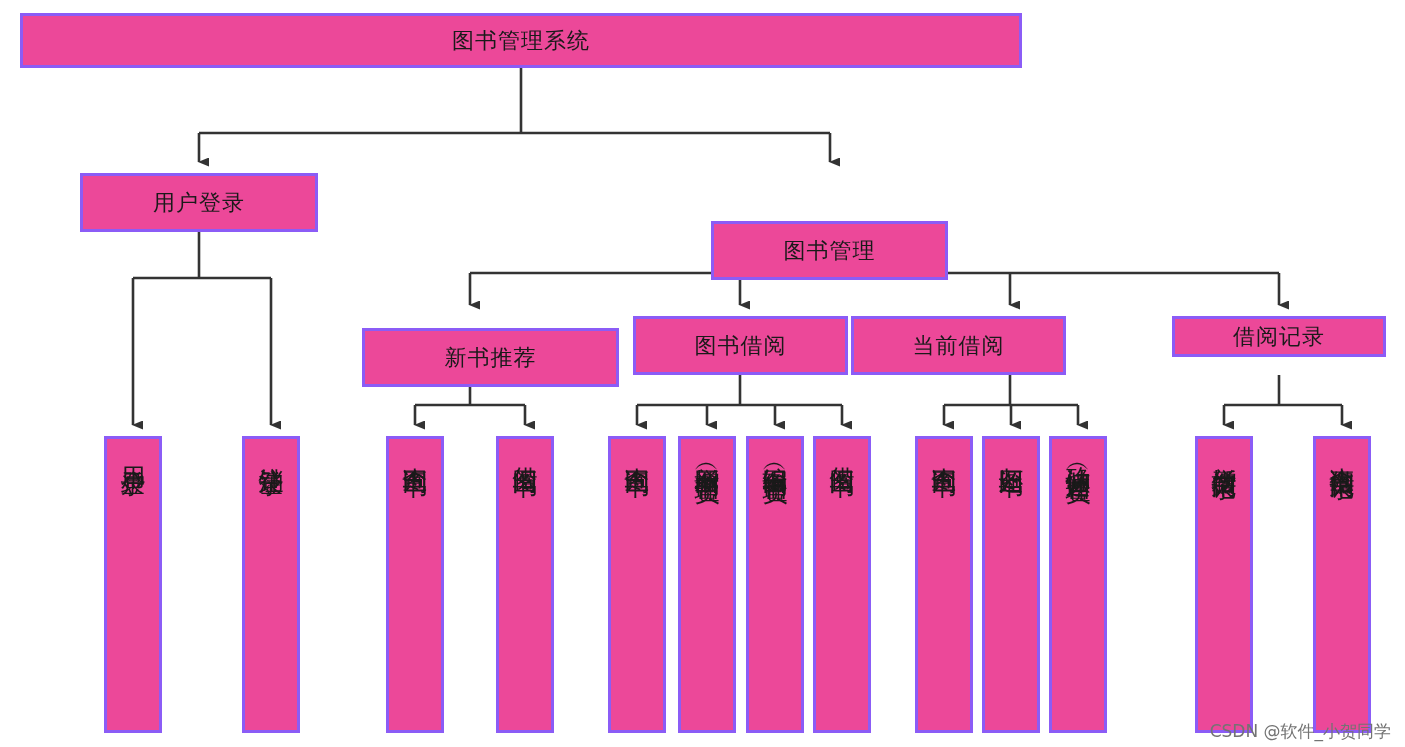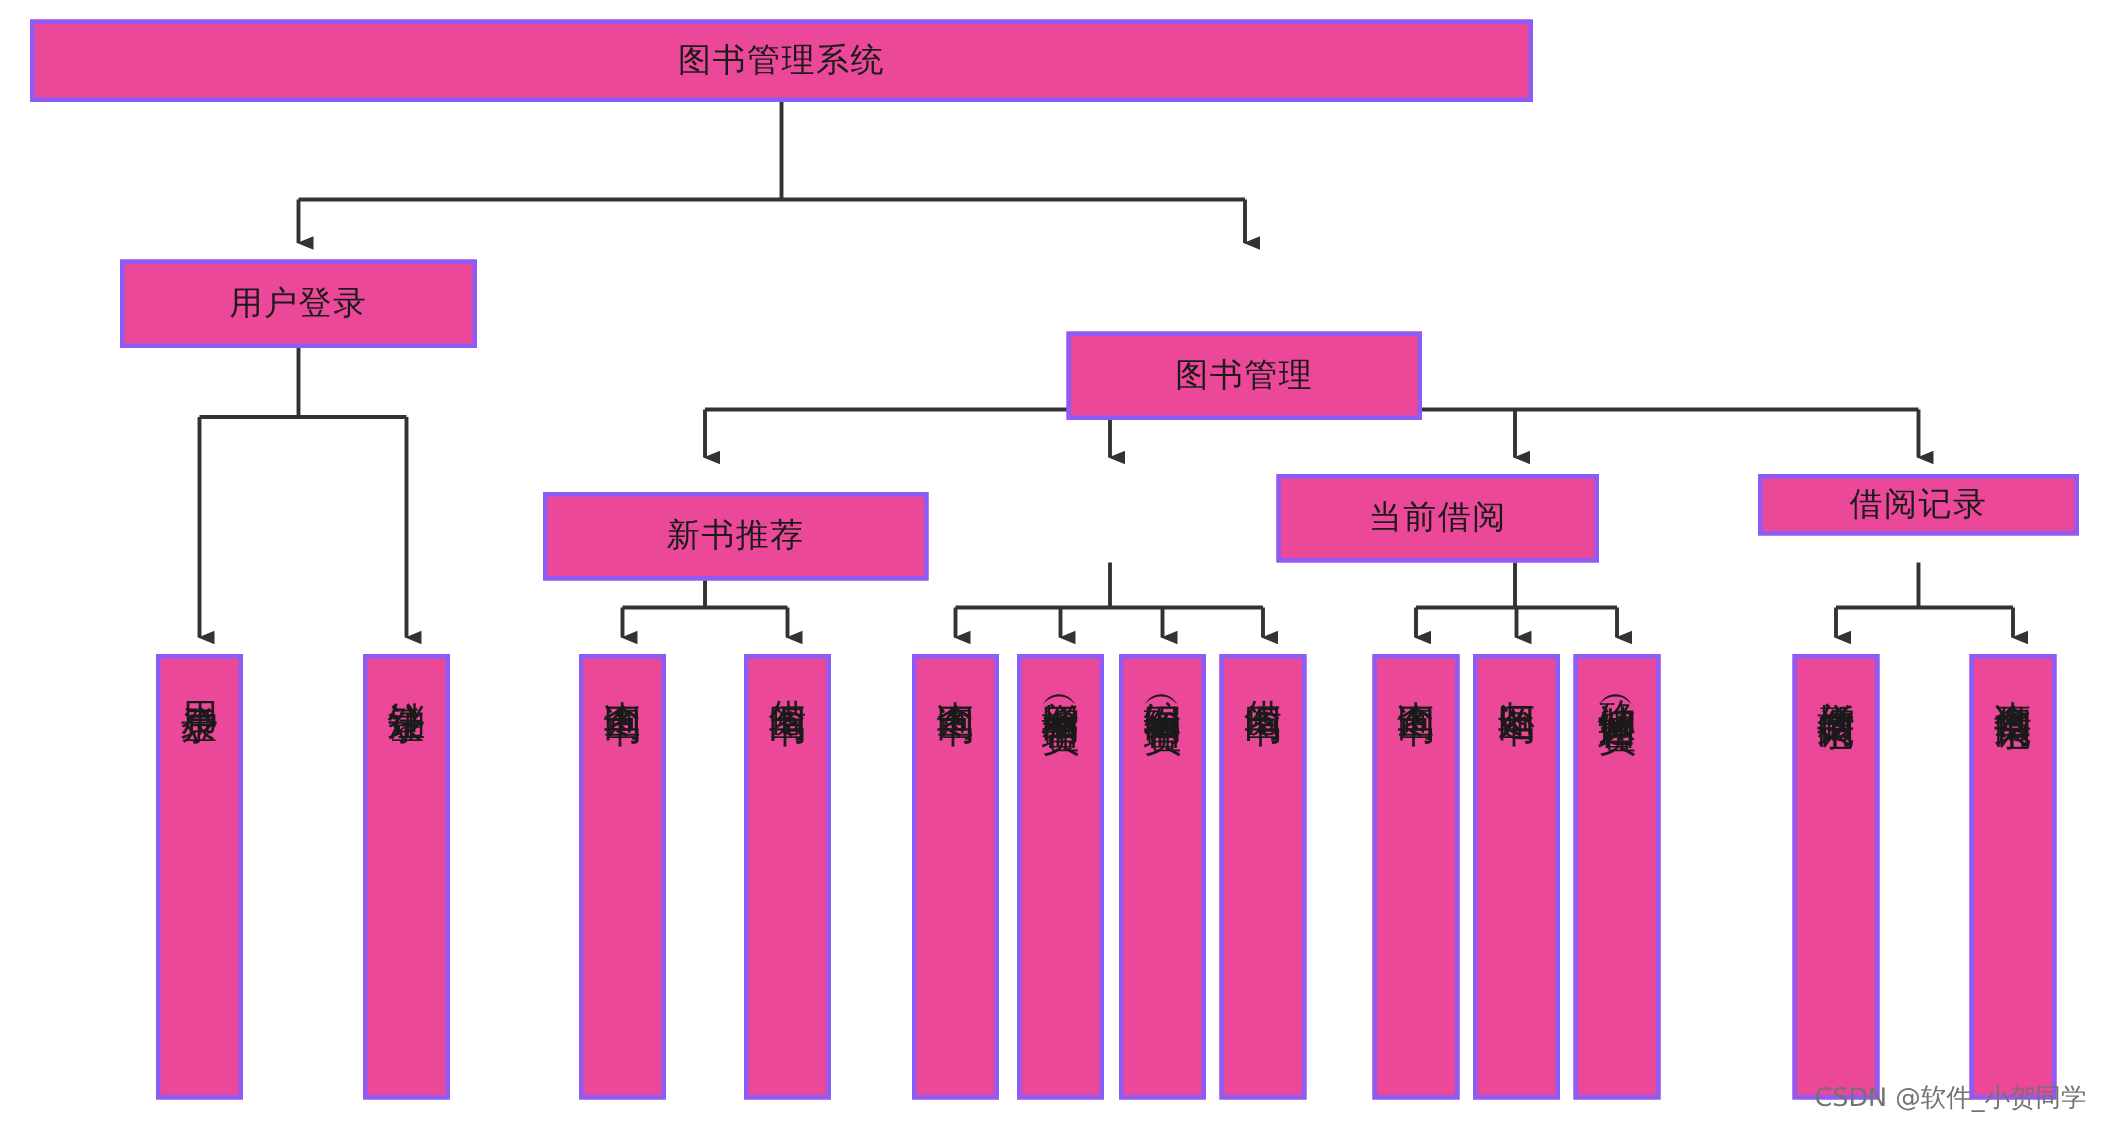--- a/index.html
+++ b/index.html
@@ -136,20 +136,23 @@
   <div class="node h" style="left:80px; top:173px; width:238px; height:59px;">
     <span class="label">用户登录</span>
   </div>
   <div class="node h" style="left:711px; top:173px; width:237px; height:59px;margin-top:48px;">
     <span class="label">图书管理</span>
   </div>
 
   <div class="node h" style="left:362px; top:328px; width:257px; height:59px;">
     <span class="label">新书推荐</span>
   </div>
+  <div class="node h" style="left:633px; top:316px; width:215px; height:59px;">
+    <span class="label">图书借阅</span>
+  </div>
   <div class="node h" style="left:851px; top:316px; width:215px; height:59px;">
     <span class="label">当前借阅</span>
   </div>
   <div class="node h" style="left:1172px; top:316px; width:214px; height:41px;">
     <span class="label">借阅记录</span>
   </div>
 
   <div class="node v" style="left:104px; top:436px; width:58px; height:297px;">
     <span class="label">用户登录</span>
   </div>

